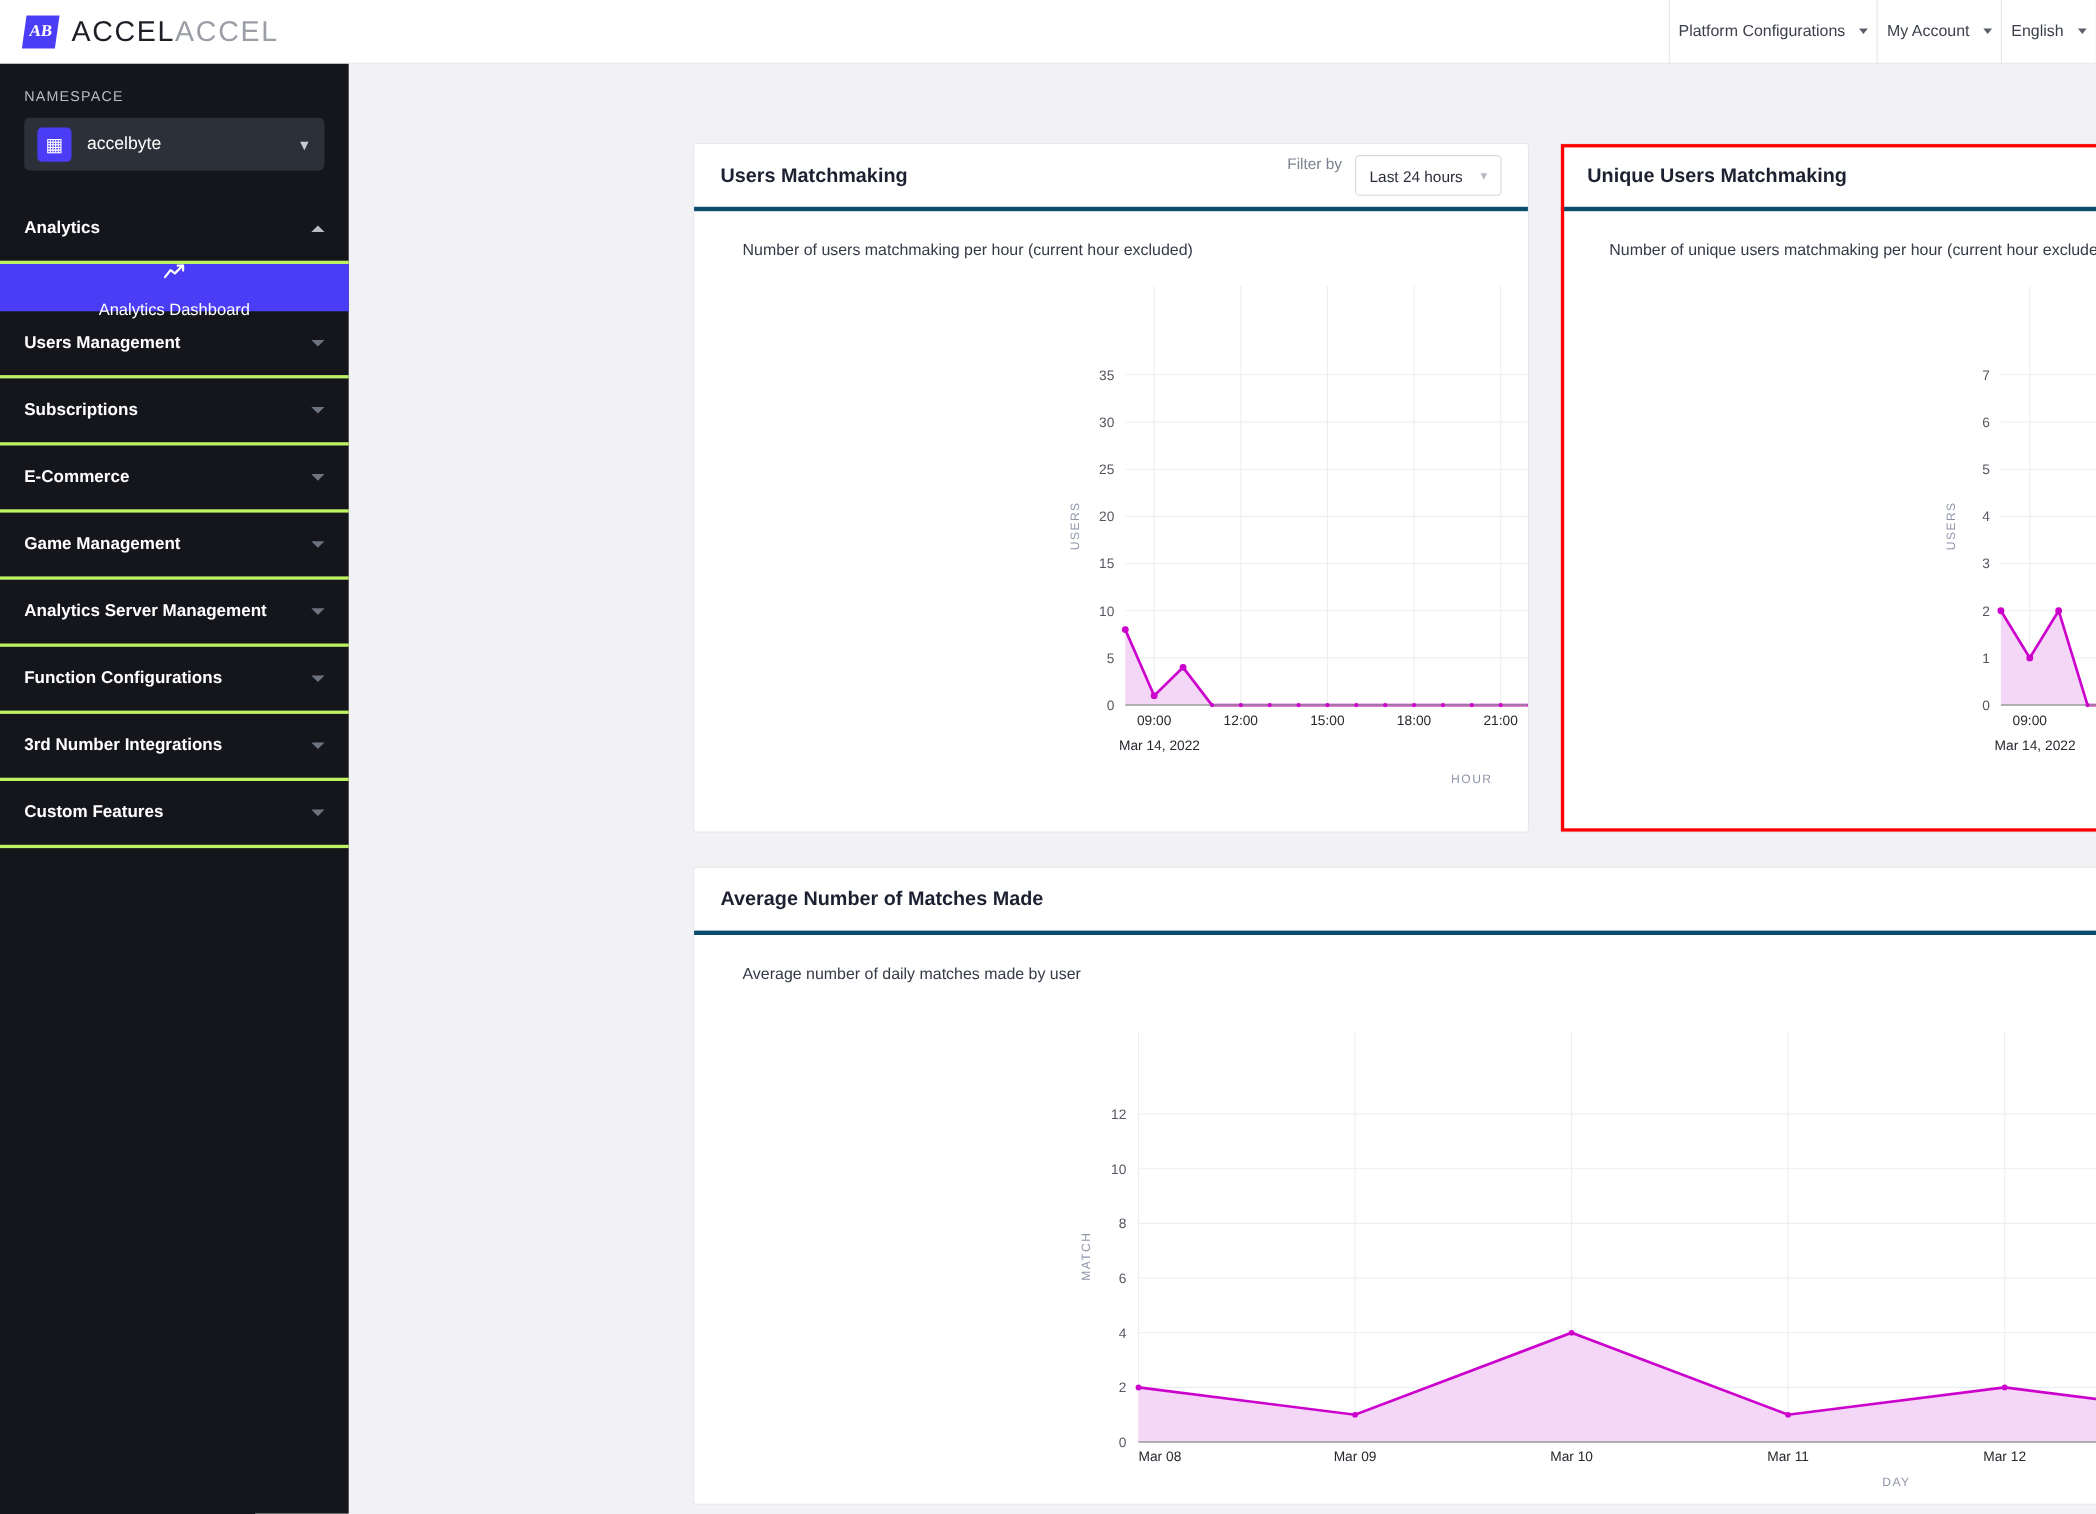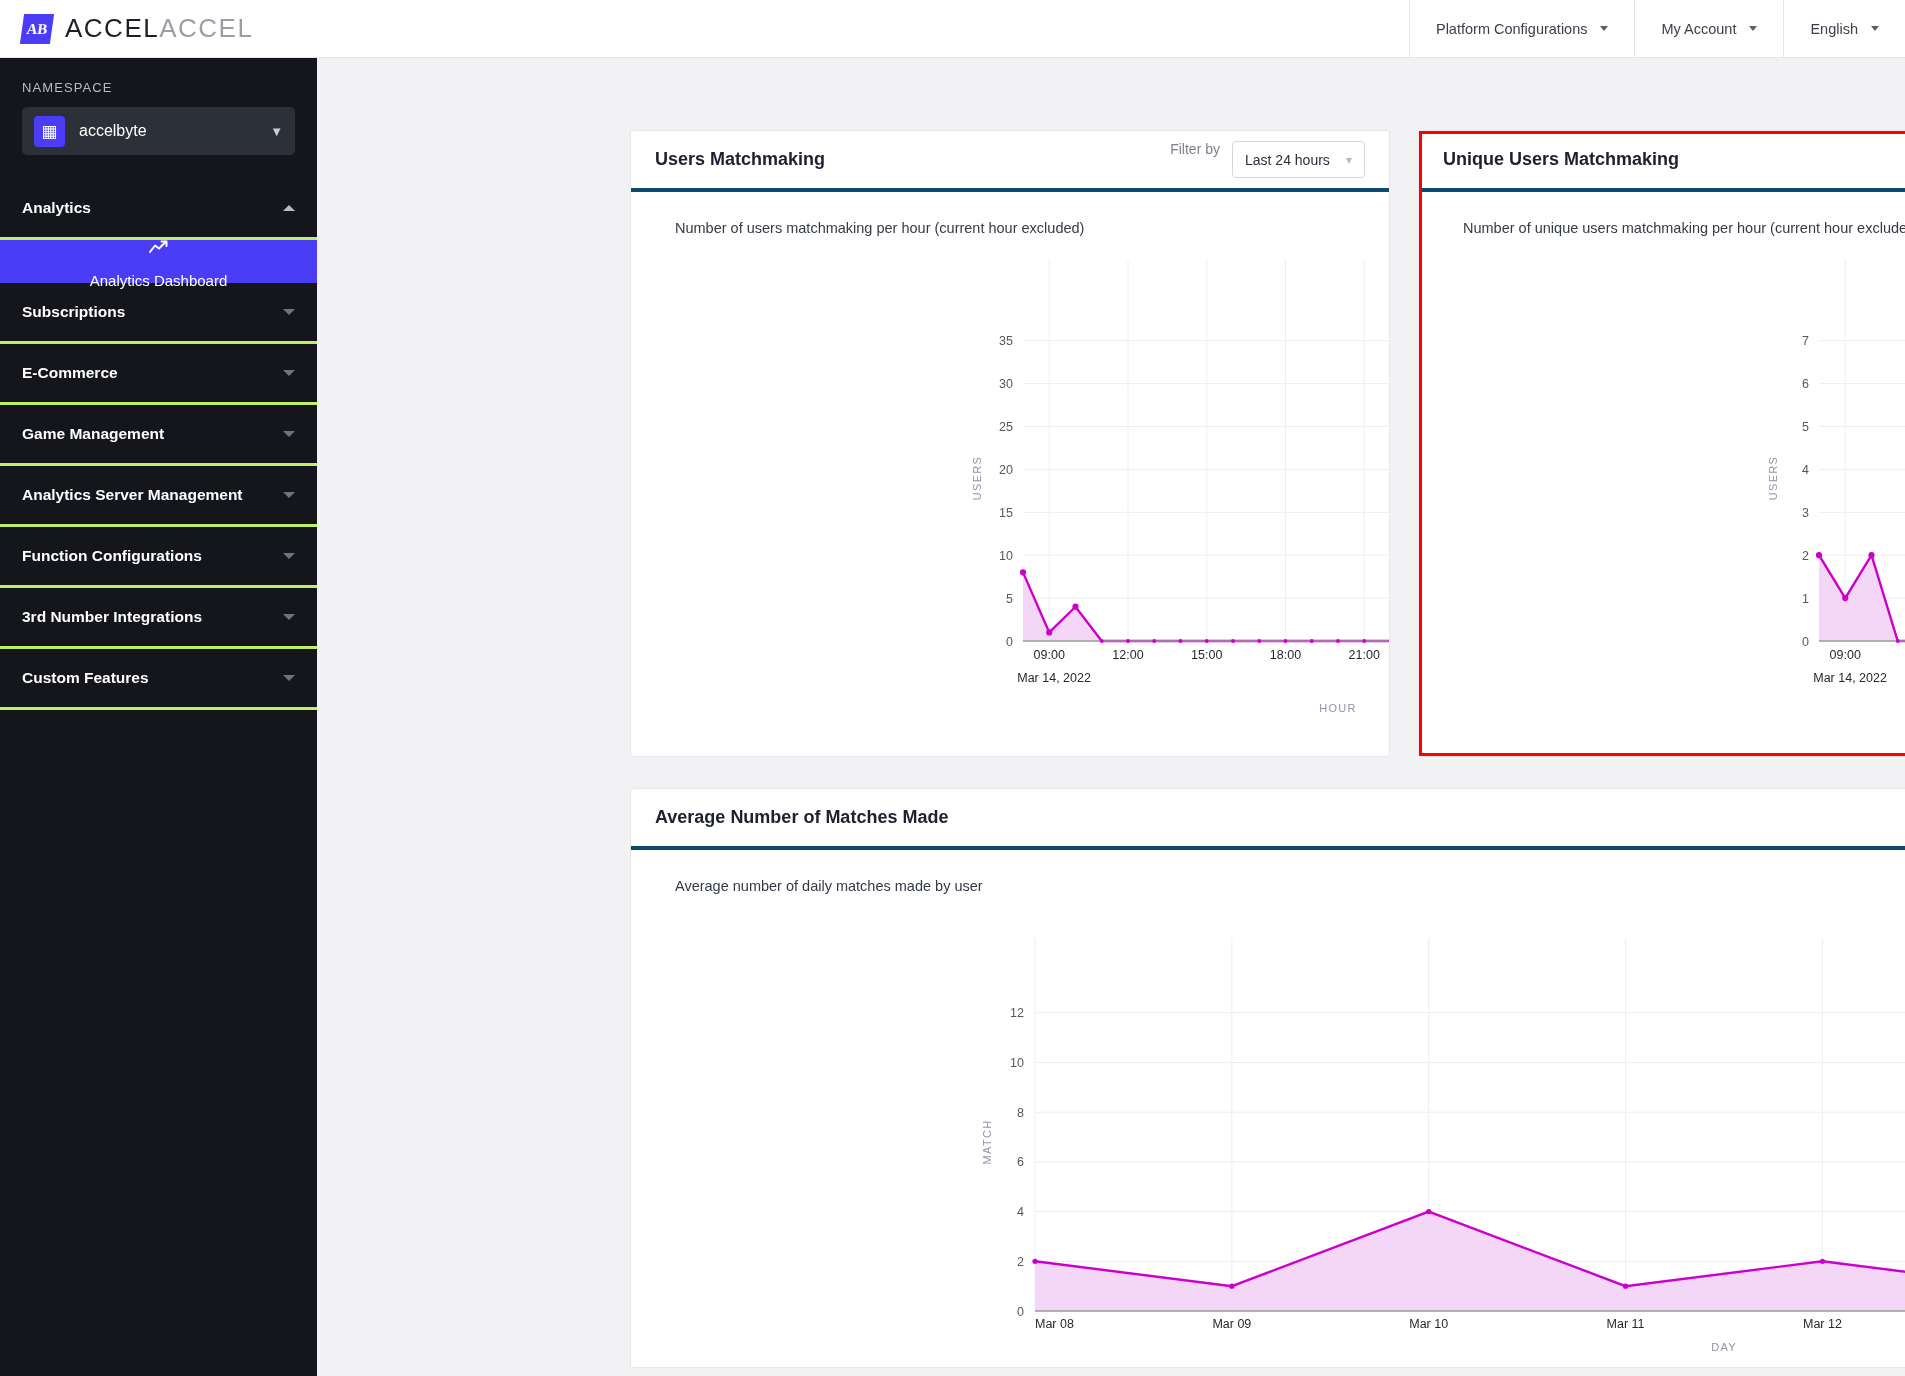--- a/index.html
+++ b/index.html
@@ -29,21 +29,21 @@
   }
   #brand-text {
     margin-left: 13px; font-size: 26px; letter-spacing: 1.5px;
     color: #1c1f26; font-weight: 400;
   }
   #brand-text .light { color: #9b9ea6; }
 
   #top-right { margin-left: auto; display: flex; align-items: stretch; height: 58px; }
   .top-menu {
     display: flex; align-items: center; gap: 13px;
-    padding: 0 26px;
+    padding: 0 8px;
     border-left: 1px solid #e4e6ea;
     font-size: 14.5px; color: #3b3f4a;
     cursor: pointer;
   }
   .caret-d {
     width: 0; height: 0;
     border-left: 4.5px solid transparent;
     border-right: 4.5px solid transparent;
     border-top: 5px solid #5a5e69;
   }
@@ -193,20 +193,24 @@
   <div class="nav-item active">
     <span>
       <svg width="19" height="14" viewBox="0 0 19 14">
         <polyline points="1,12 6,5.5 10,8.5 17,1.5" fill="none" stroke="#ffffff" stroke-width="2" stroke-linecap="round" stroke-linejoin="round"></polyline>
         <polyline points="12.5,1.5 17.5,1.5 17.5,6" fill="none" stroke="#ffffff" stroke-width="2" stroke-linecap="round" stroke-linejoin="round"></polyline>
       </svg>
     </span>
     <span class="nav-item-label">Analytics Dashboard</span>
   </div>
 
+  <div class="nav-group">
+    <span class="nav-label">Users Management</span>
+    <span class="nav-caret-down"></span>
+  </div>
   <div class="nav-group">
     <span class="nav-label">Subscriptions</span>
     <span class="nav-caret-down"></span>
   </div>
   <div class="nav-group">
     <span class="nav-label">E-Commerce</span>
     <span class="nav-caret-down"></span>
   </div>
   <div class="nav-group">
     <span class="nav-label">Game Management</span>

